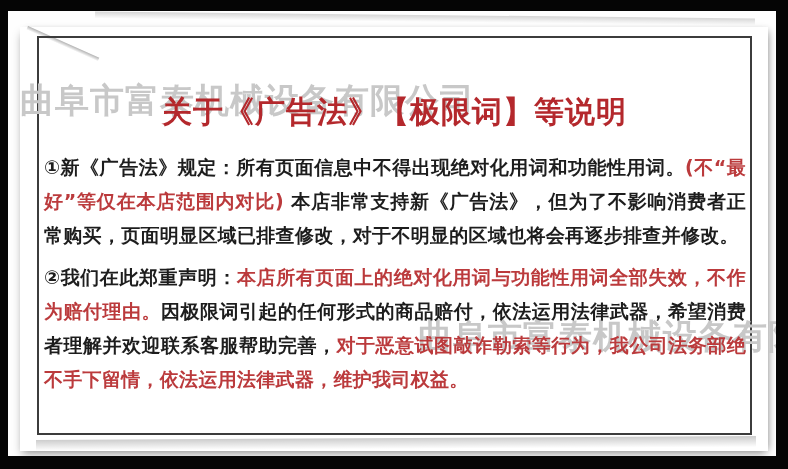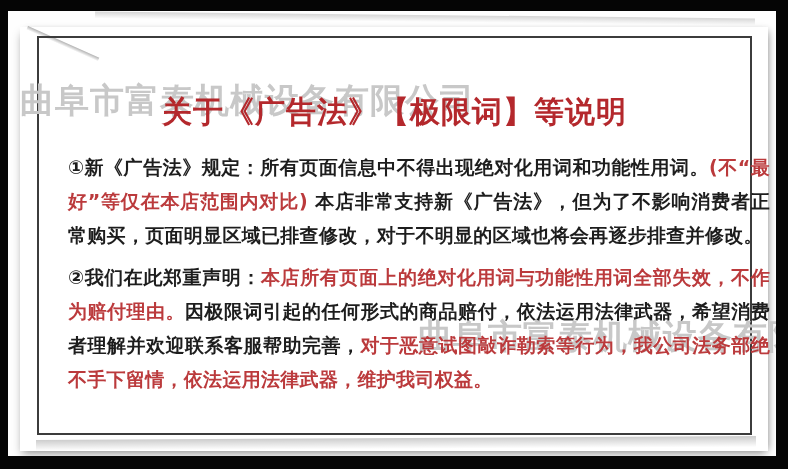--- a/index.html
+++ b/index.html
@@ -73,21 +73,20 @@
     text-align:center;
     color:var(--title-red);
     font-size:30px;font-weight:800;
     letter-spacing:1px;
     z-index:4;
   }
   
   .notice-body{
     position:absolute;left:44px;top:150px;width:702px;
     z-index:4;
-    margin-left:24px;
   }
   .para{
     margin:0 0 8px 0;
     font-size:19px;line-height:34px;
     font-weight:700;
     text-align:justify;
     letter-spacing:0.3px;
   }
   .seg-black{color:var(--body-black);}
   .seg-red{color:var(--body-red);}

